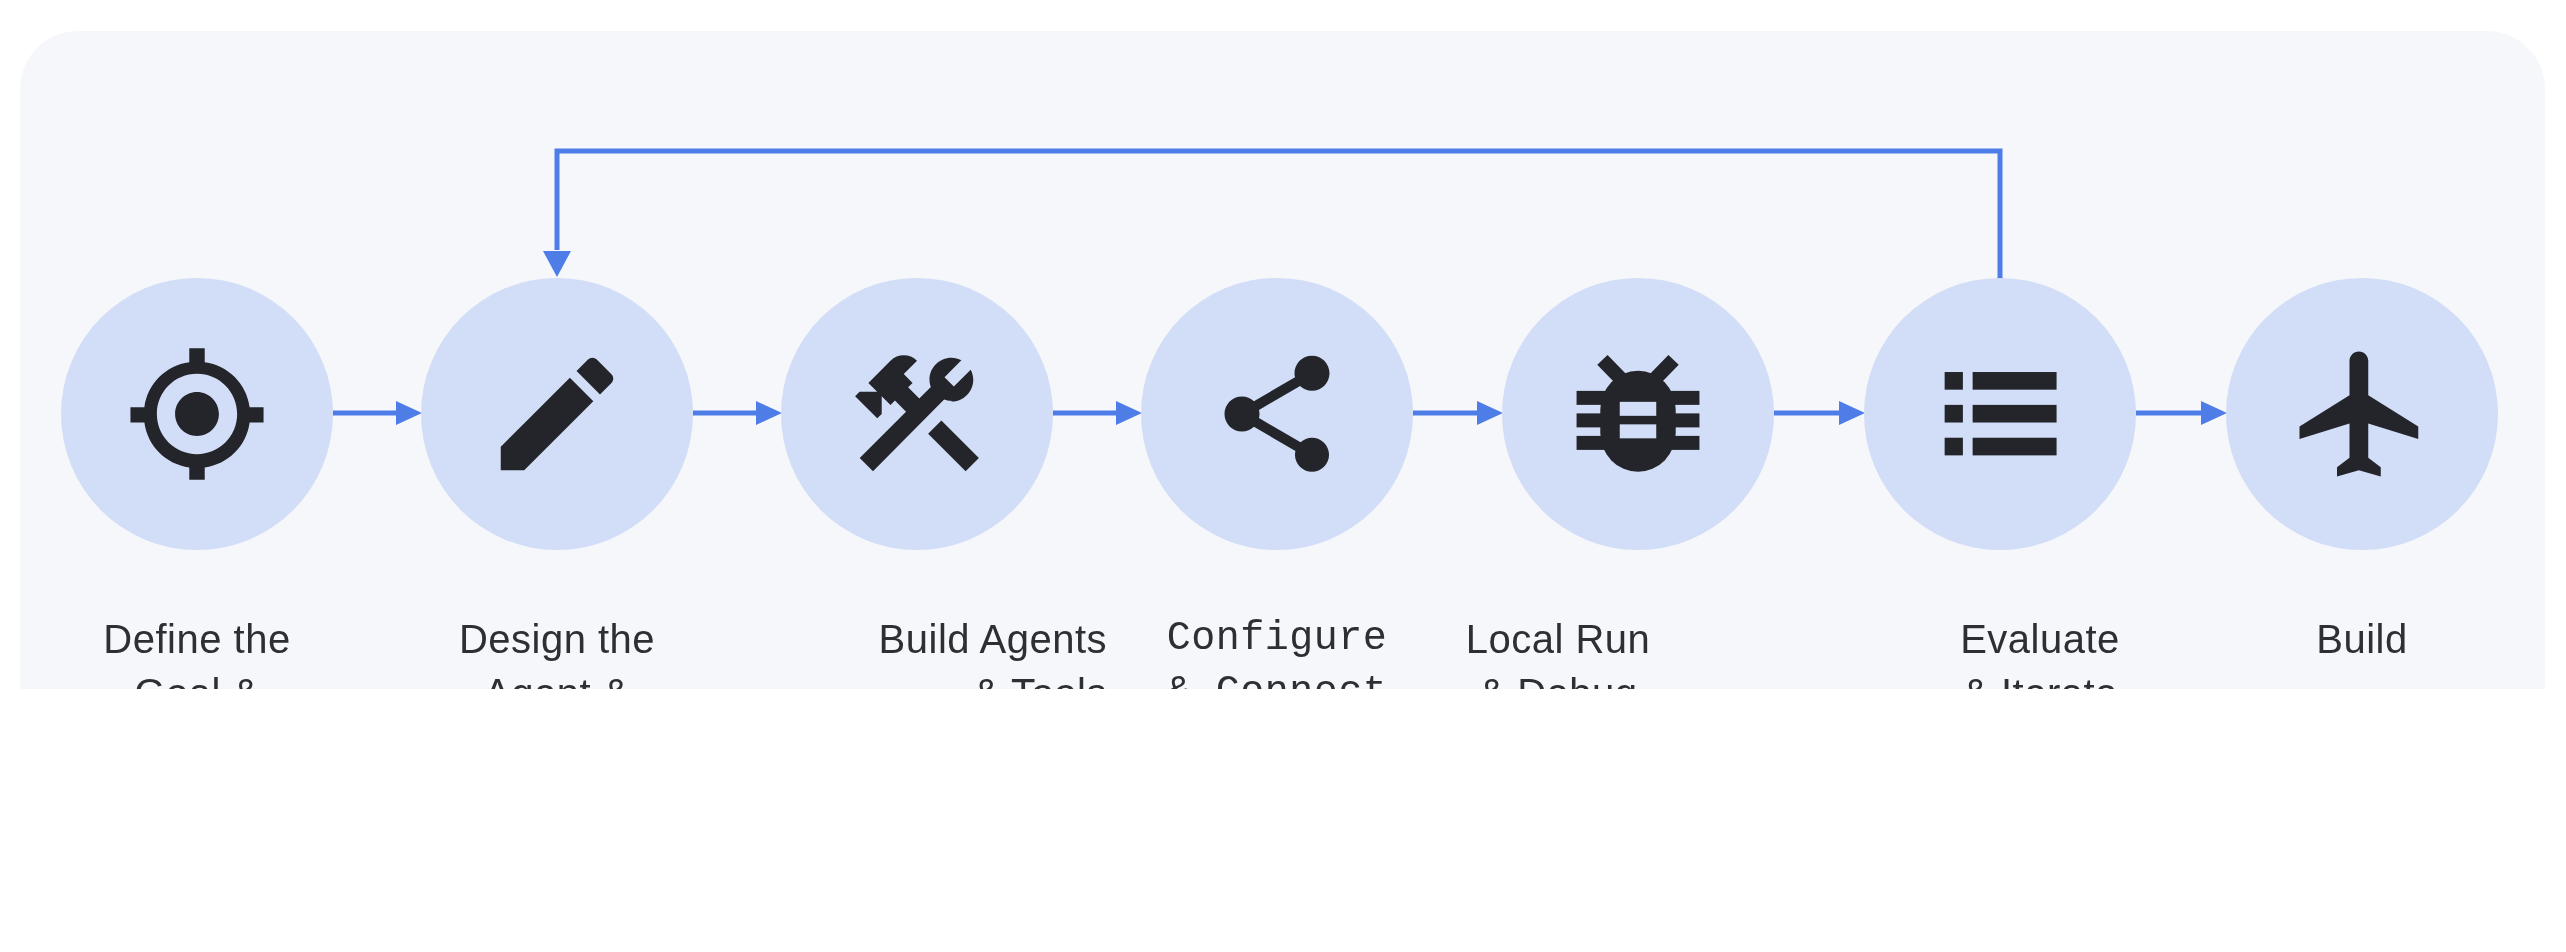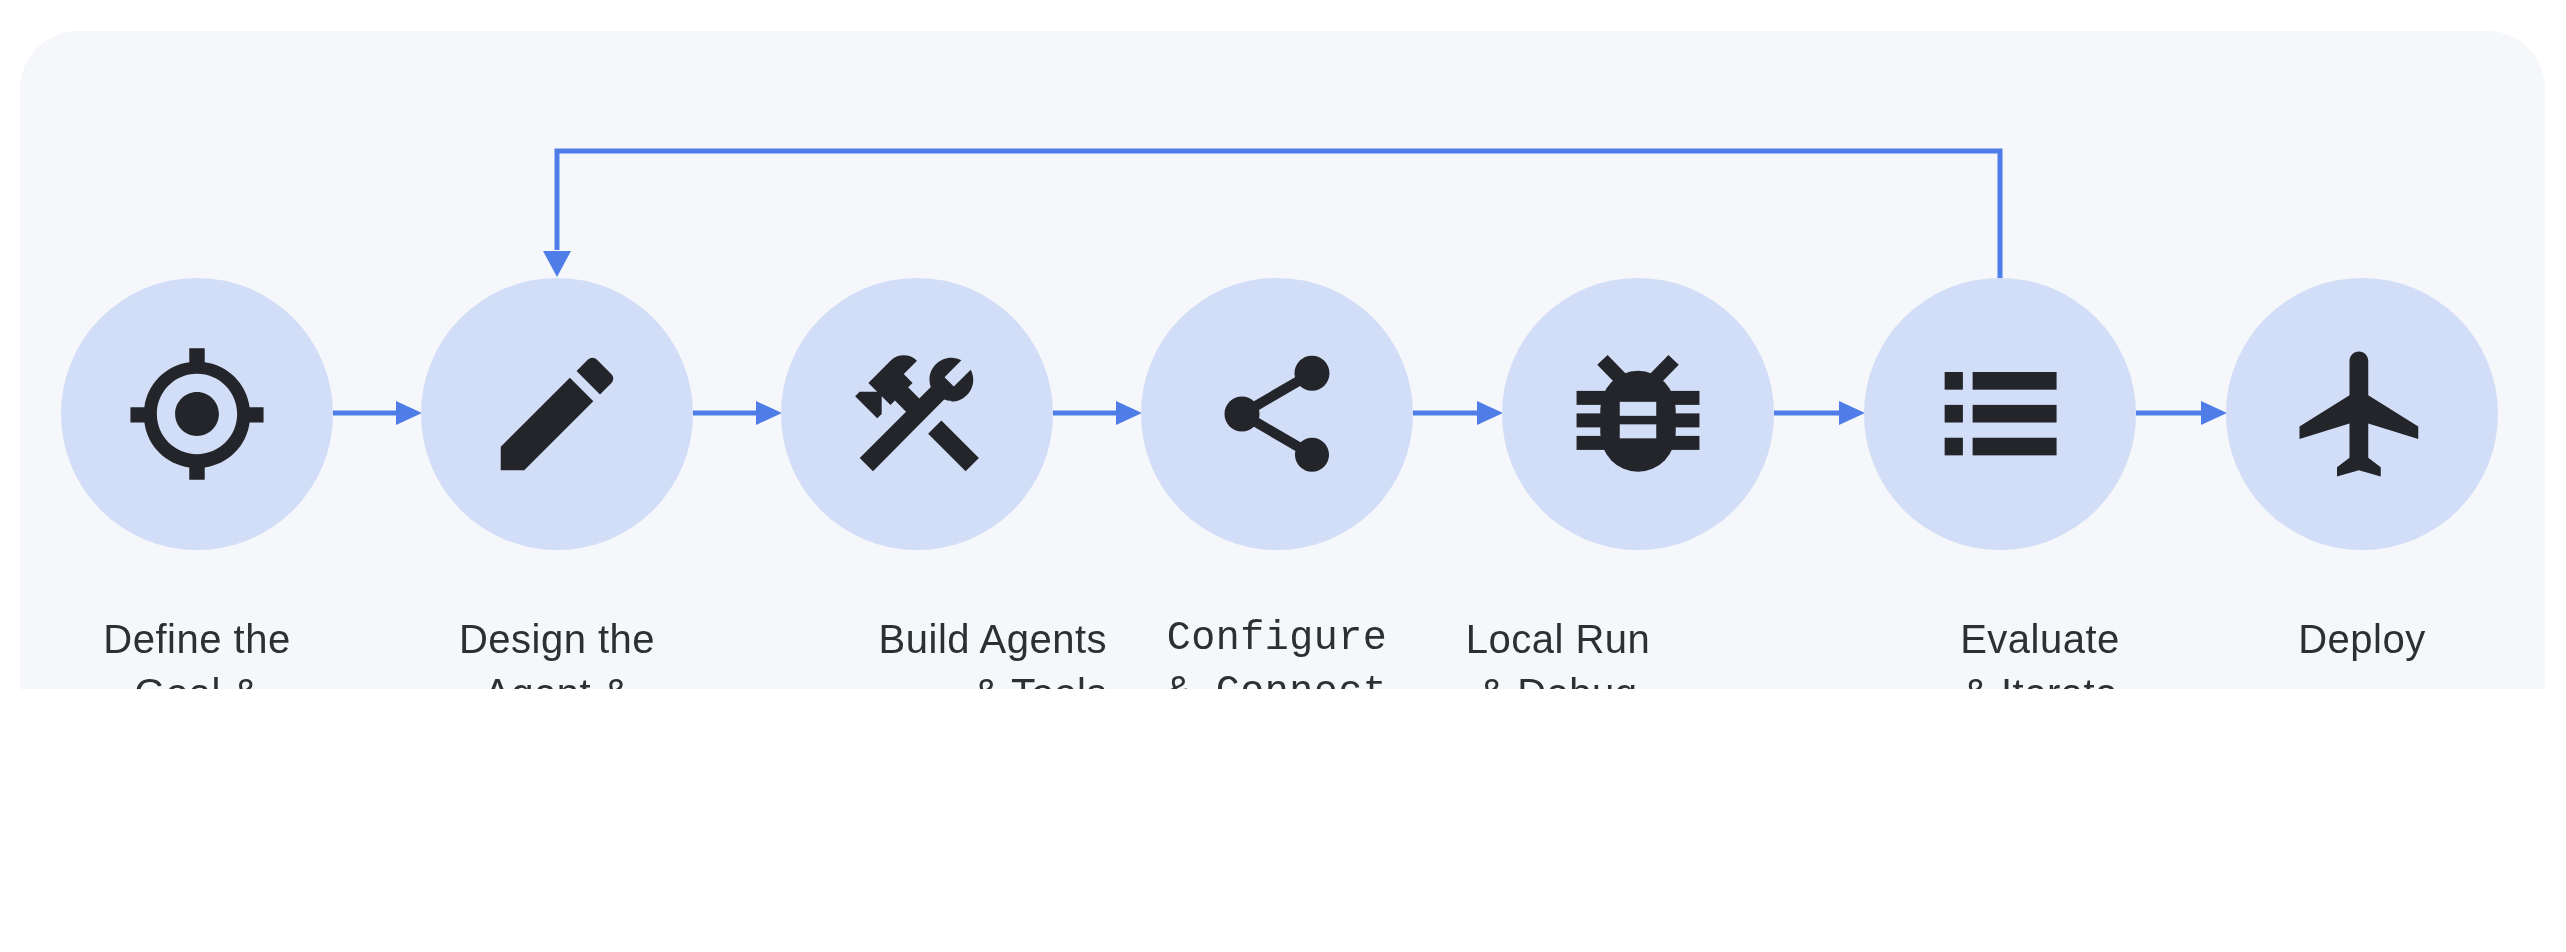--- a/index.html
+++ b/index.html
@@ -172,15 +172,15 @@
     <div class="label">Evaluate
 &amp; Iterate</div>
   </div>
 
   <div class="step s7">
     <div class="circle">
       <svg width="150" height="150" viewBox="0 0 24 24" fill="#23252a">
         <path d="M21 16v-2l-8-5V3.5c0-.83-.67-1.5-1.5-1.5S10 2.67 10 3.5V9l-8 5v2l8-2.5V19l-2 1.5V22l3.5-1 3.5 1v-1.5L13 19v-5.5l8 2.5z"></path>
       </svg>
     </div>
-    <div class="label">Deploy</div>
+    <div class="label">Build</div>
   </div>
 </div>
 
 </body></html>

